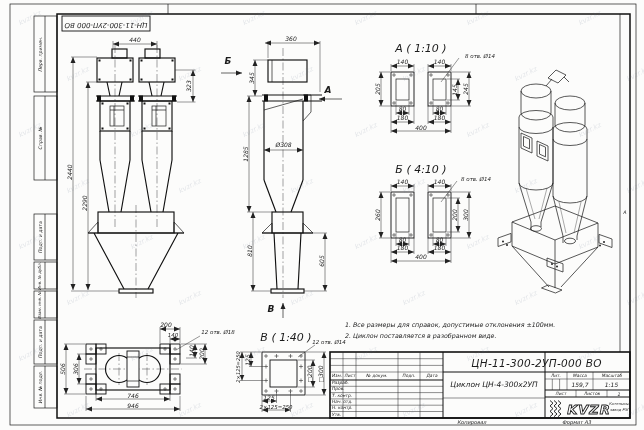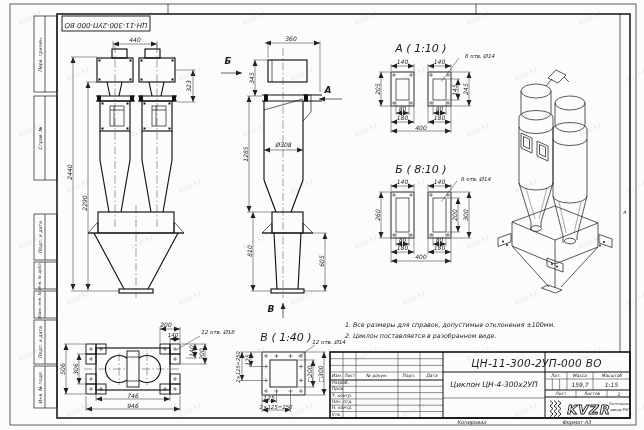--- a/index.html
+++ b/index.html
@@ -278,21 +278,21 @@
 <span class="lb" style="left:439.5px;top:61.5px">140</span>
 <span class="lb" style="left:377.5px;top:89px;--r:-90deg">205</span>
 <span class="lb" style="left:454.5px;top:89.5px;--r:-90deg">145</span>
 <span class="lb" style="left:465.5px;top:89px;--r:-90deg">245</span>
 <span class="lb" style="left:402.5px;top:109px">80</span>
 <span class="lb" style="left:439.5px;top:109px">80</span>
 <span class="lb" style="left:402.5px;top:118px">180</span>
 <span class="lb" style="left:439.5px;top:118px">180</span>
 <span class="lb" style="left:421px;top:127.5px">400</span>
 
-<span class="lb big2" style="left:421px;top:169px">Б ( 8:10 )</span>
+<span class="lb big2" style="left:421px;top:169px">Б ( 4:10 )</span>
 <span class="lb" style="left:476px;top:178.5px;--s:.92">8 отв. Ø14</span>
 <span class="lb" style="left:402.5px;top:181.5px">140</span>
 <span class="lb" style="left:439.5px;top:181.5px">140</span>
 <span class="lb" style="left:377.5px;top:215px;--r:-90deg">260</span>
 <span class="lb" style="left:454.5px;top:215px;--r:-90deg">200</span>
 <span class="lb" style="left:465.5px;top:215px;--r:-90deg">300</span>
 <span class="lb" style="left:402.5px;top:240px">80</span>
 <span class="lb" style="left:439.5px;top:240px">80</span>
 <span class="lb" style="left:402.5px;top:248px">180</span>
 <span class="lb" style="left:439.5px;top:248px">180</span>

